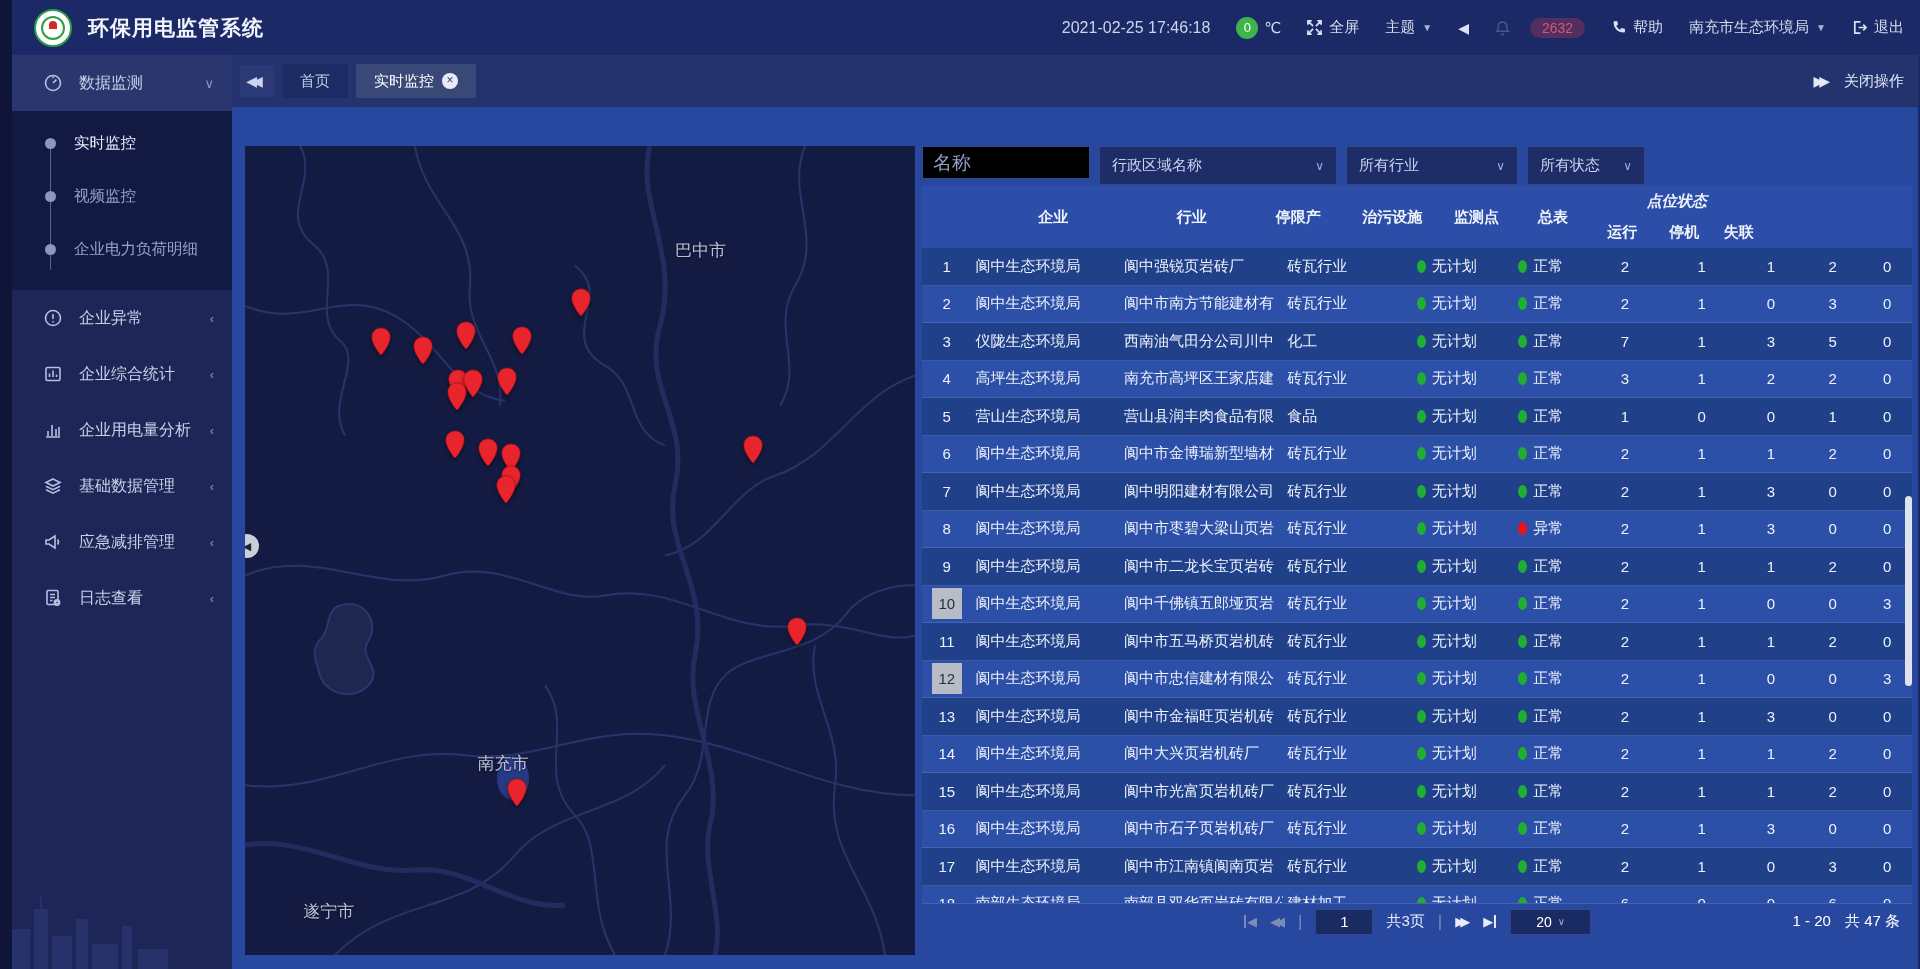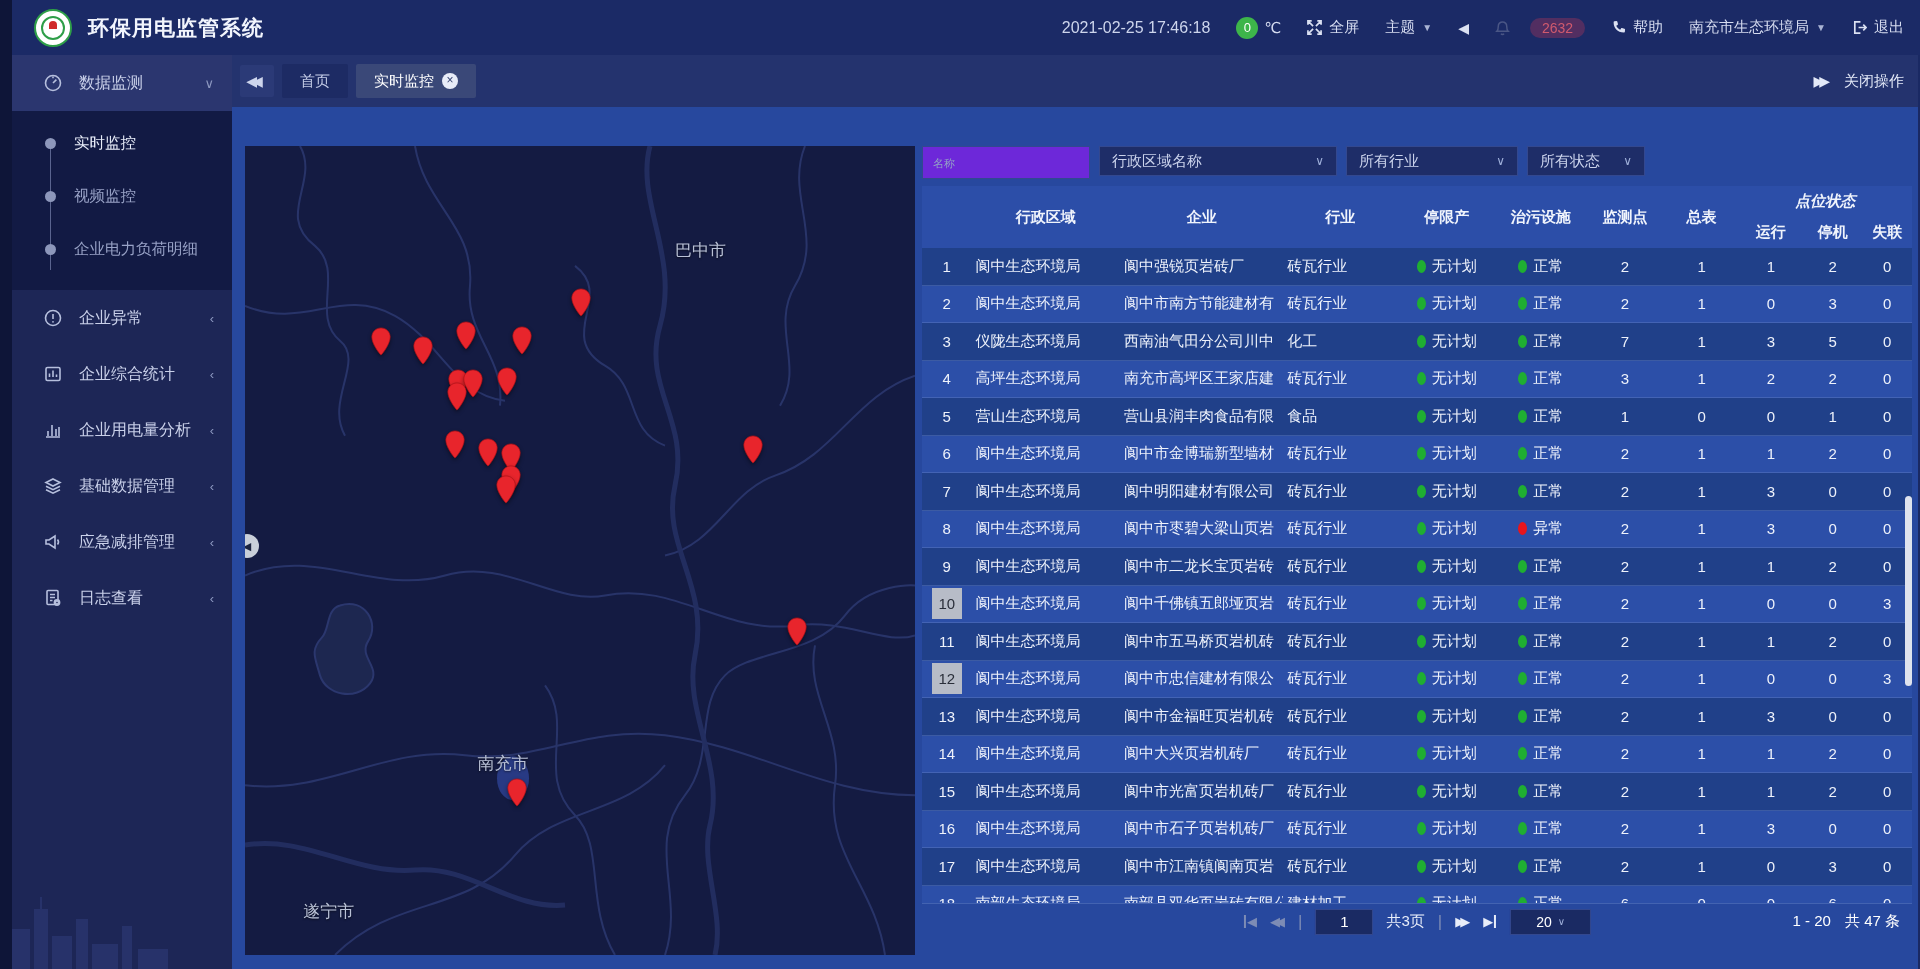--- a/index.html
+++ b/index.html
@@ -55,23 +55,23 @@
   
   .map{position:absolute;left:13px;top:91px;width:670px;height:809px;background:#141b42;overflow:hidden;}
   .map svg.roads{position:absolute;left:0;top:0;}
   .map-label{position:absolute;transform:translate(-50%,-50%);color:#b9c1d6;font-size:17px;text-shadow:0 1px 2px rgba(0,0,0,.6);white-space:nowrap;}
   .pin{position:absolute;transform:translate(-50%,-100%);filter:drop-shadow(0 2px 2px rgba(0,0,0,.45));}
   .map-collapse{position:absolute;left:-10px;top:48%;width:24px;height:24px;border-radius:50%;background:#c9cfd9;color:#1c2440;display:flex;align-items:center;justify-content:center;font-size:11px;cursor:pointer;z-index:5;}
 
   
   .rpanel{position:absolute;left:690px;top:91px;width:990px;height:809px;}
   .filters{display:flex;gap:9px;height:33px;}
-  .f-input{width:168px;height:33px;background:#6d28d9;border:1px solid #33488f;color:#e7ecf8;font-size:11px;padding:0 10px;outline:none;}
+  .f-input{width:168px;height:33px;background:#000000;border:1px solid #33488f;color:#e7ecf8;font-size:19px;padding:0 10px;outline:none;}
   .f-input::placeholder{color:#93a0c6;}
-  .f-select{height:30px;background:#1e2d68;border:1px solid #33488f;color:#cbd3ec;font-size:15px;display:flex;align-items:center;justify-content:space-between;padding:0 12px;cursor:pointer;}
+  .f-select{height:39px;background:#1e2d68;border:1px solid #33488f;color:#cbd3ec;font-size:15px;display:flex;align-items:center;justify-content:space-between;padding:0 12px;cursor:pointer;}
   .f-select .chev{color:#9fb0da;font-size:12px;margin-left:14px;}
 
   .thead{position:absolute;left:0;top:40px;width:100%;height:62px;background:#2c4ea8;display:flex;font-size:15px;font-weight:600;color:#f0f4fc;}
   .th{display:flex;align-items:center;justify-content:center;}
   .th-group{display:flex;flex-direction:column;}
   .th-group-title{flex:1;display:flex;align-items:center;justify-content:center;font-style:italic;}
   .th-group-row{flex:1;display:flex;}
   .th-group-row span{display:flex;align-items:center;justify-content:center;}
 
   .c0{width:5%;}.c1{width:15%;}.c2{width:16.5%;}.c3{width:11.5%;}.c4{width:10%;}.c5{width:9%;}
@@ -383,21 +383,20 @@
           <span class="chev">∨</span>
         </div>
         <div class="f-select" style="width:118px">
           <span>所有状态</span>
           <span class="chev">∨</span>
         </div>
       </div>
 
       <div class="thead">
         <div class="th c0"></div>
-        <div class="th c1">行政区域</div>
         <div class="th c2">企业</div>
         <div class="th c3">行业</div>
         <div class="th c4">停限产</div>
         <div class="th c5">治污设施</div>
         <div class="th c6">监测点</div>
         <div class="th c7">总表</div>
         <div class="th-group" style="width:17.5%">
           <div class="th-group-title">点位状态</div>
           <div class="th-group-row">
             <span style="width:37.1%">运行</span>

